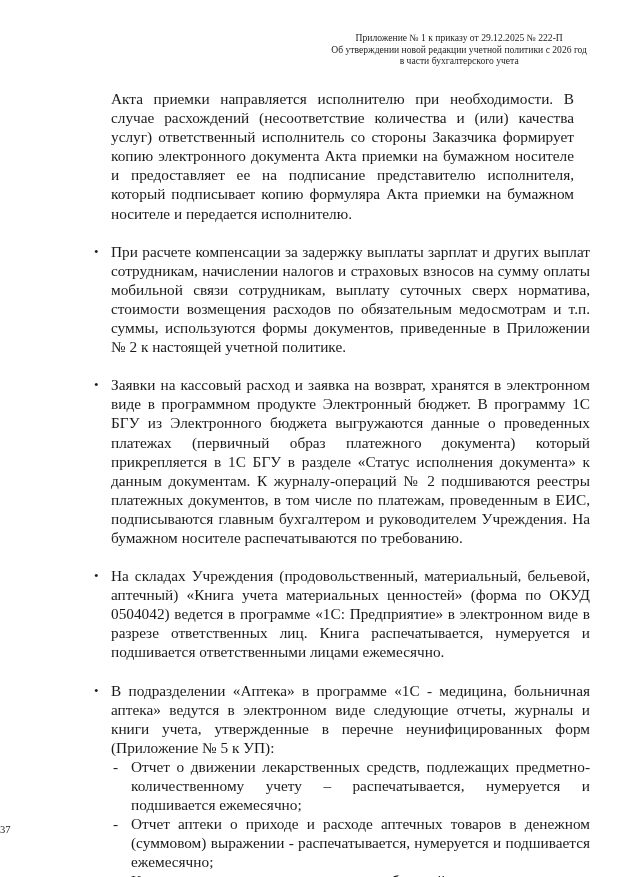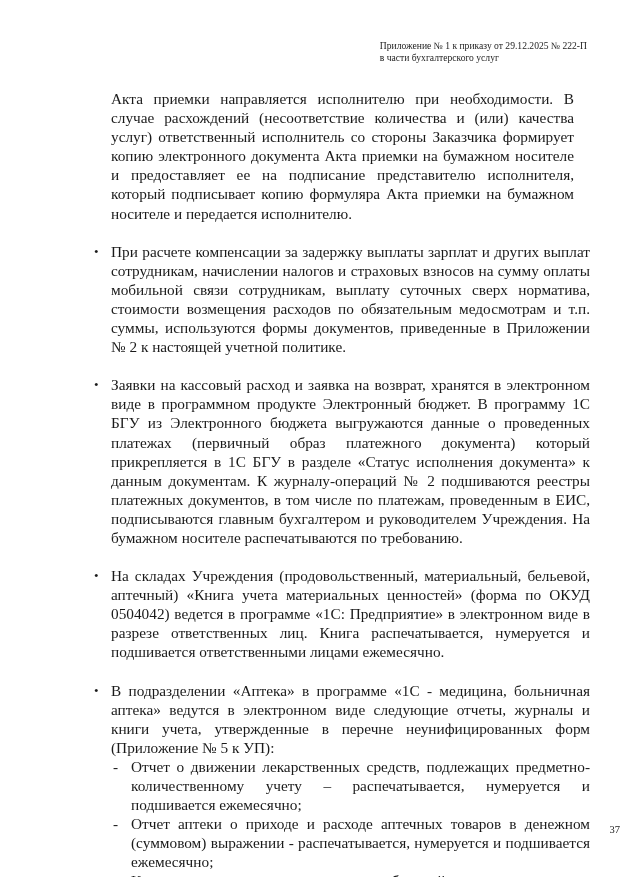--- a/index.html
+++ b/index.html
@@ -1,37 +1,38 @@
 <!DOCTYPE html>
 <html><head>
 <meta charset="utf-8">
 <style>
   html, body { margin: 0; padding: 0; background: #ffffff; }
   body { width: 620px; height: 877px; position: relative; overflow: hidden;
          font-family: "Liberation Serif", "DejaVu Serif", serif; color: #1a1a1a; }
-  .header { position: absolute; top: 40px; right: 33px; text-align: left;
+  .header { position: absolute; top: 32px; right: 33px; text-align: center;
             font-size: 9.6px; line-height: 11.5px; color: #222; }
   .content { position: absolute; left: 95px; top: 89px; width: 495px;
              font-size: 15.3px; line-height: 19.1px; }
   .para { text-align: justify; margin: 0 16px 0 16px; text-align-last: left; }
   .bullet-item { position: relative; padding-left: 16px; text-align: justify; margin: 0; }
   .bullet-item .bullet { position: absolute; left: -1px; top: 0; width: 12px; font-size: 13px; }
   .gap { height: 19px; }
   .sub-list { margin: 0; padding: 0; }
   .sub-item { position: relative; padding-left: 36px; text-align: justify; margin: 0; }
   .sub-item .dash { position: absolute; left: 18px; top: 0; }
-  .page-number { position: absolute; top: 824px; left: 0; width: 620px; text-align: right;
+  .page-number { position: absolute; top: 824px; left: 0; width: 620px; text-align: left;
                  font-size: 10.5px; color: #222; }
 </style>
 </head>
 <body>
 
 <div class="header">
   <div>Приложение № 1 к приказу от 29.12.2025 № 222-П</div>
-  <div>в части бухгалтерского услуг</div>
+  <div>Об утверждении новой редакции учетной политики с 2026 год</div>
+  <div>в части бухгалтерского учета</div>
 </div>
 
 <div class="content">
   <p class="para">Акта приемки направляется исполнителю при необходимости. В случае расхождений (несоответствие количества и (или) качества услуг) ответственный исполнитель со стороны Заказчика формирует копию электронного документа Акта приемки на бумажном носителе и предоставляет ее на подписание представителю исполнителя, который подписывает копию формуляра Акта приемки на бумажном носителе и передается исполнителю.</p>
   <div class="gap"></div>
 
   <div class="bullet-item">
     <span class="bullet">•</span>
     <span>При расчете компенсации за задержку выплаты зарплат и других выплат сотрудникам, начислении налогов и страховых взносов на сумму оплаты мобильной связи сотрудникам, выплату суточных сверх норматива, стоимости возмещения расходов по обязательным медосмотрам и т.п. суммы, используются формы документов, приведенные в Приложении № 2 к настоящей учетной политике.</span>
   </div>

